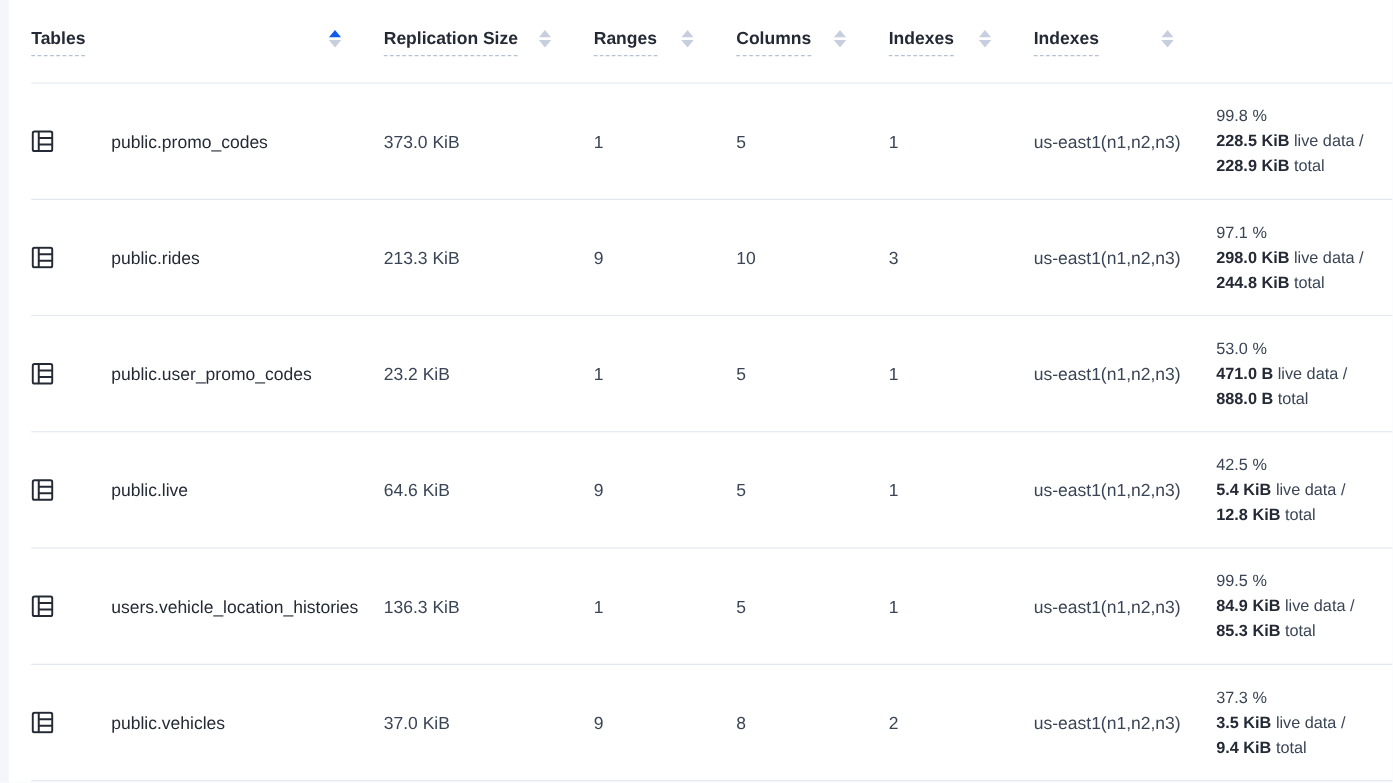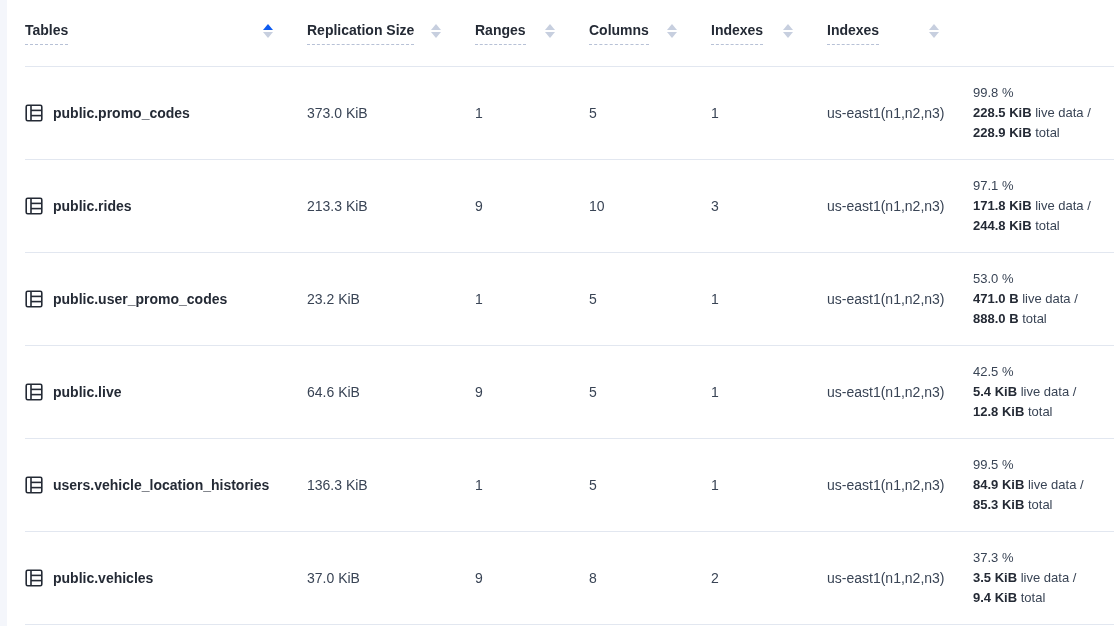--- a/index.html
+++ b/index.html
@@ -68,23 +68,24 @@
     white-space: nowrap;
     align-self: center;
   }
   .td-name {
     display: flex;
     align-items: center;
     gap: 10px;
   }
   .table-icon { display: flex; color: var(--header-text); flex: 0 0 auto; }
   .tname {
-    font-weight: 700;
+    font-weight: 400;
     color: var(--header-text);
     cursor: pointer;
+    margin-left: 36px;
   }
   .td-live { font-size: 13px; line-height: 20px; }
   .td-live .b { font-weight: 700; color: var(--header-text); }
 </style>
 </head>
 <body>
 
 <div class="card">
   <div class="thead grid-row" id="thead">
       <div class="th">
@@ -190,21 +191,21 @@
       </span>
       <span class="tname">public.rides</span>
     </div>
     <div class="td">213.3 KiB</div>
     <div class="td">9</div>
     <div class="td">10</div>
     <div class="td">3</div>
     <div class="td">us-east1(n1,n2,n3)</div>
     <div class="td td-live">
       <div>97.1 %</div>
-      <div><span class="b">171.8 KiB</span> <span>live data /</span></div>
+      <div><span class="b">298.0 KiB</span> <span>live data /</span></div>
       <div><span class="b">244.8 KiB</span> <span>total</span></div>
     </div>
   </div>
       <div class="tr grid-row">
     <div class="td td-name">
       <span class="table-icon">
         <svg width="18" height="18" viewBox="0 0 18 18" fill="none" stroke="currentColor" stroke-width="1.6">
           <rect x="1.2" y="1.2" width="15.6" height="15.6" rx="1.5"></rect>
           <line x1="6" y1="1.2" x2="6" y2="16.8"></line>
           <line x1="6" y1="6.4" x2="16.8" y2="6.4"></line>

